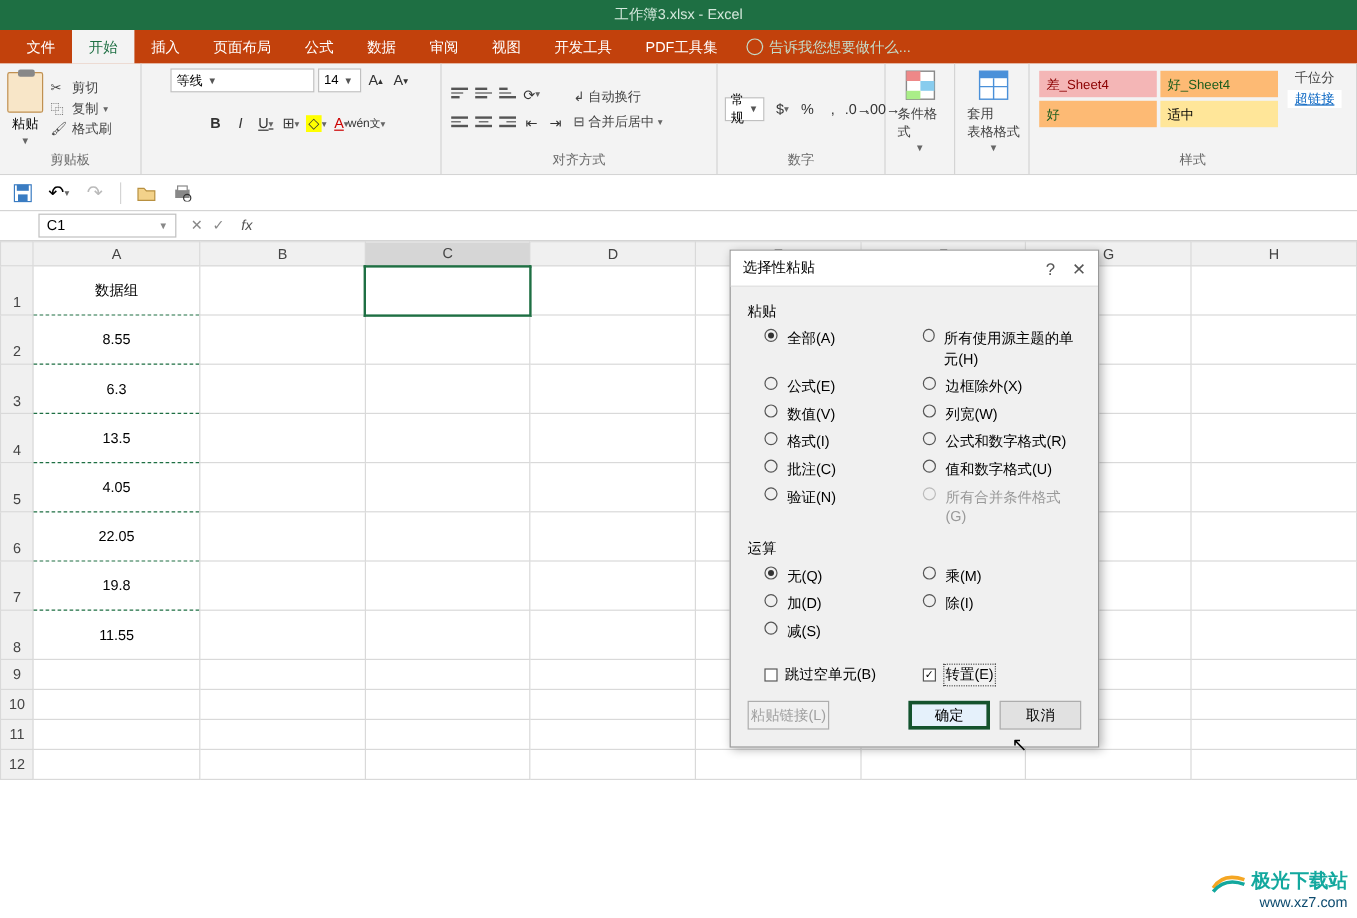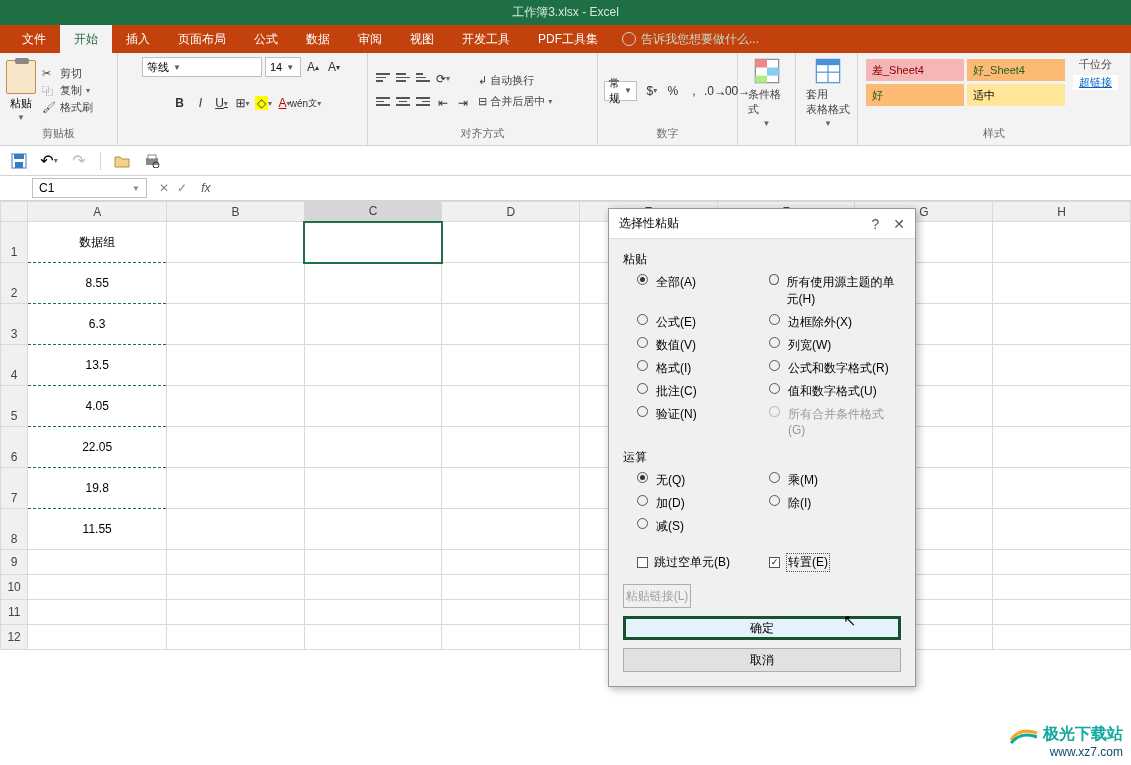--- a/index.html
+++ b/index.html
@@ -100,21 +100,21 @@
 .radio-grid { display: grid; grid-template-columns: 1fr 1fr; row-gap: 6px; padding: 4px 0 8px 14px; }
 .radio-item { display: flex; align-items: flex-start; gap: 8px; cursor: pointer; }
 .radio-item.disabled { color:#999; }
 .radio { width: 11px; height: 11px; border: 1px solid #555; border-radius: 50%; display:inline-flex; align-items:center; justify-content:center;}
 .radio.checked::after { content:""; width:5px; height:5px; background:#333; border-radius:50%;}
 .check-row { display:grid; grid-template-columns:1fr 1fr; padding: 10px 0 6px 14px;}
 .checkbox { width: 11px; height: 11px; border: 1px solid #555; display:inline-flex; align-items:center; justify-content:center; font-size:9px; background:#fff;}
 .checkbox.checked::after { content:"✓"; color:#000; line-height:1;}
 .chk-item { display:flex; align-items:center; gap:6px; cursor:pointer;}
 .chk-item.hl .lbl { border:1px dotted #555; padding:0 1px;}
-.dlg-buttons { display:flex; justify-content:space-between; gap:8px; padding: 6px 0 0; flex-direction: column;}
+.dlg-buttons { display:flex; justify-content:space-between; gap:8px; padding: 6px 0 0;}
 .dlg-buttons .left-btn { margin-right:auto; }
 .dlg-btn { min-width:68px; height:24px; border:1px solid #adadad; background:#e1e1e1; font-size:12px; cursor:pointer;}
 .dlg-btn.primary { border:3px solid #14532d; background:#e5f1fb;}
 .dlg-btn.disabled { color:#a0a0a0; background:#f0f0f0;}
 
 
 .cursor { position:absolute; left:843px; top:611px; font-size:16px; color:#000; pointer-events:none;}
 
 
 .watermark { position:absolute; right:8px; bottom:6px; text-align:right; }

